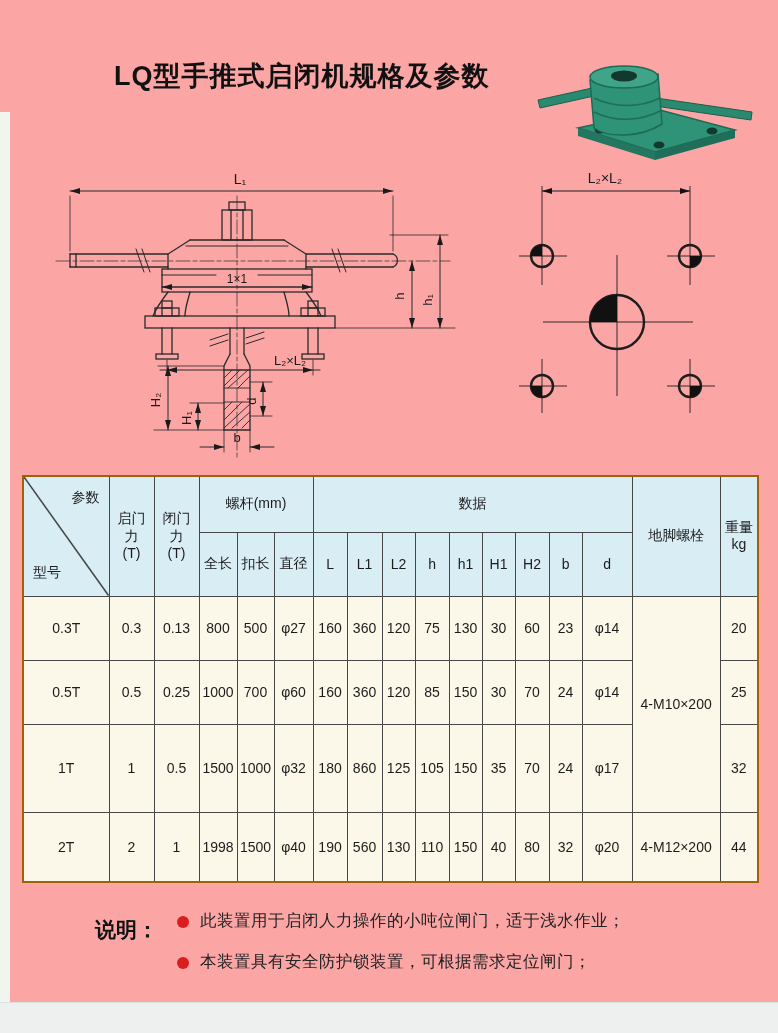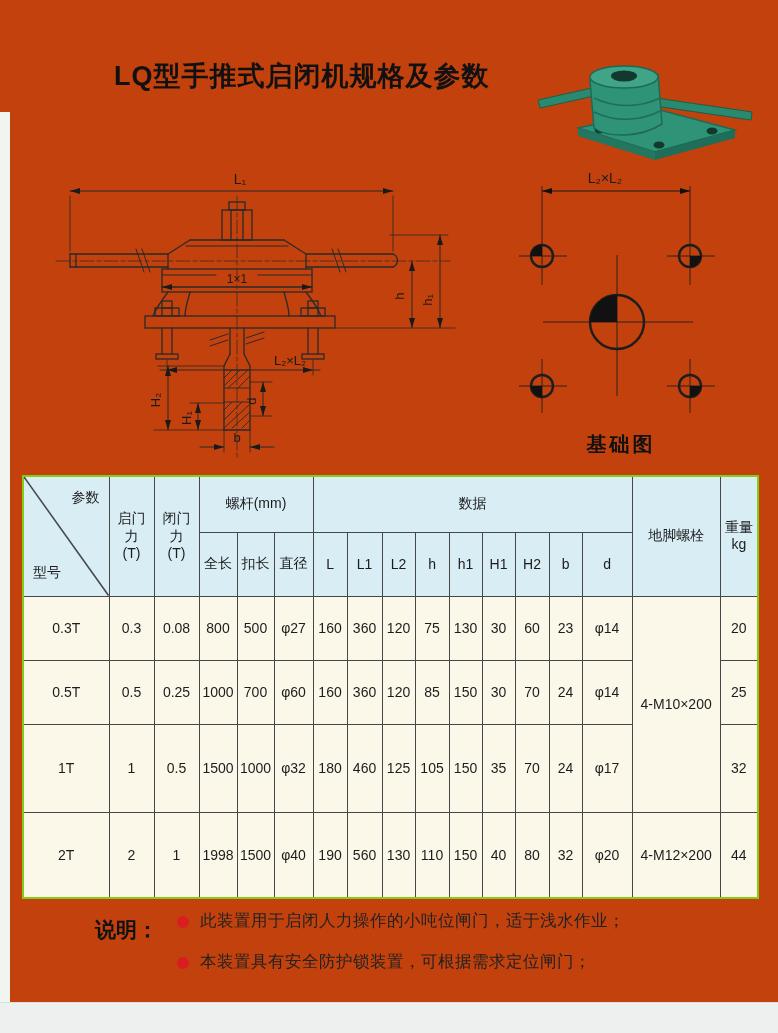--- a/index.html
+++ b/index.html
@@ -5,21 +5,21 @@
   * { margin: 0; padding: 0; box-sizing: border-box; }
   html,body { background: #ffffff; }
   body {
     font-family: "Liberation Sans", "DejaVu Sans", sans-serif;
     color: #1a1a1a;
   }
   .page {
     position: relative;
     width: 778px;
     height: 1033px;
-    background: #c2410c;
+    background: #fca5a5;
     overflow: hidden;
   }
   .left-stripe {
     position: absolute; left: 0; top: 112px; width: 10px; height: 893px;
     background: #f1f5ef;
   }
   .bottom-strip {
     position: absolute; left: 0; top: 1002px; width: 778px; height: 31px;
     background: #edf0ee; border-top: 1px solid #dce1de;
   }
@@ -32,36 +32,36 @@
   .foundation { position: absolute; left: 505px; top: 163px; width: 250px; height: 262px; }
   .foundation-caption {
     position: absolute; left: 546px; top: 431px; width: 150px;
     text-align: center; font-size: 20px; font-weight: 600; letter-spacing: 3px; color: #111;
   }
   svg text { font-family: "Liberation Sans", "DejaVu Sans", sans-serif; }
 
   table.spec {
     position: absolute; left: 22px; top: 475px;
     width: 735px; border-collapse: collapse; table-layout: fixed;
-    border: 2px solid #84cc16;
+    border: 2px solid #a16207;
     font-size: 14px; color: #1c1c1c;
   }
   table.spec th, table.spec td {
     border: 1.5px solid #474747;
     text-align: center; vertical-align: middle;
     font-weight: normal; padding: 0 2px;
   }
   table.spec th { background: #d9edf5; }
   table.spec td { background: #fbf8e9; }
   tr.hrow1 { height: 56px; }
   tr.hrow2 { height: 64px; }
   tr.brow1 { height: 64px; }
   tr.brow2 { height: 64px; margin-top: 7px; }
   tr.brow3 { height: 88px; }
-  tr.brow4 { height: 86px; }
+  tr.brow4 { height: 70px; }
   .diag-cell { position: relative; padding: 0; }
   .diag-cell svg { position: absolute; left: 0; top: 0; width: 100%; height: 100%; }
   .diag-top { position: absolute; right: 9px; top: 12px; font-size: 14px; }
   .diag-bottom { position: absolute; left: 9px; bottom: 14px; font-size: 14px; }
   .two-line { line-height: 1.25; }
 
   .notes { position: absolute; left: 95px; top: 898px; width: 620px; margin-top: 12px; }
   .notes-label {
     position: absolute; left: 0; top: 6px;
     font-size: 21px; font-weight: bold; color: #111;
@@ -278,21 +278,20 @@
         <polygon points="185,28 175,25 175,31"></polygon>
         <path d="M37,93 L26,93 A11 11 0 0 1 37,82 Z"></path>
         <path d="M185,93 L196,93 A11 11 0 0 1 185,104 Z"></path>
         <path d="M37,223 L37,234 A11 11 0 0 1 26,223 Z"></path>
         <path d="M185,223 L196,223 A11 11 0 0 1 185,234 Z"></path>
         <path d="M112,159 L85,159 A27 27 0 0 1 112,132 Z"></path>
       </g>
       <text x="100" y="20" text-anchor="middle" font-size="14" fill="#1a1a1a">L₂×L₂</text>
     </svg>
   </div>
-  <div class="foundation-caption">基础图</div>
 
   <table class="spec">
     <colgroup>
       <col style="width:86px">
         <col style="width:45px">
         <col style="width:45px">
       <col style="width:38px">
         <col style="width:37px">
         <col style="width:39px">
       <col style="width:34px">
@@ -342,21 +341,21 @@
       <th>h</th>
       <th>h1</th>
       <th>H1</th>
       <th>H2</th>
       <th>b</th>
       <th>d</th>
     </tr>
     <tr class="brow1">
       <td>0.3T</td>
       <td>0.3</td>
-      <td>0.08</td>
+      <td>0.13</td>
       <td>800</td>
       <td>500</td>
       <td>φ27</td>
       <td>160</td>
       <td>360</td>
       <td>120</td>
       <td>75</td>
       <td>130</td>
       <td>30</td>
       <td>60</td>
@@ -384,21 +383,21 @@
       <td>25</td>
     </tr>
     <tr class="brow3">
       <td>1T</td>
       <td>1</td>
       <td>0.5</td>
       <td>1500</td>
       <td>1000</td>
       <td>φ32</td>
       <td>180</td>
-      <td>460</td>
+      <td>860</td>
       <td>125</td>
       <td>105</td>
       <td>150</td>
       <td>35</td>
       <td>70</td>
       <td>24</td>
       <td>φ17</td>
       <td>32</td>
     </tr>
     <tr class="brow4">

